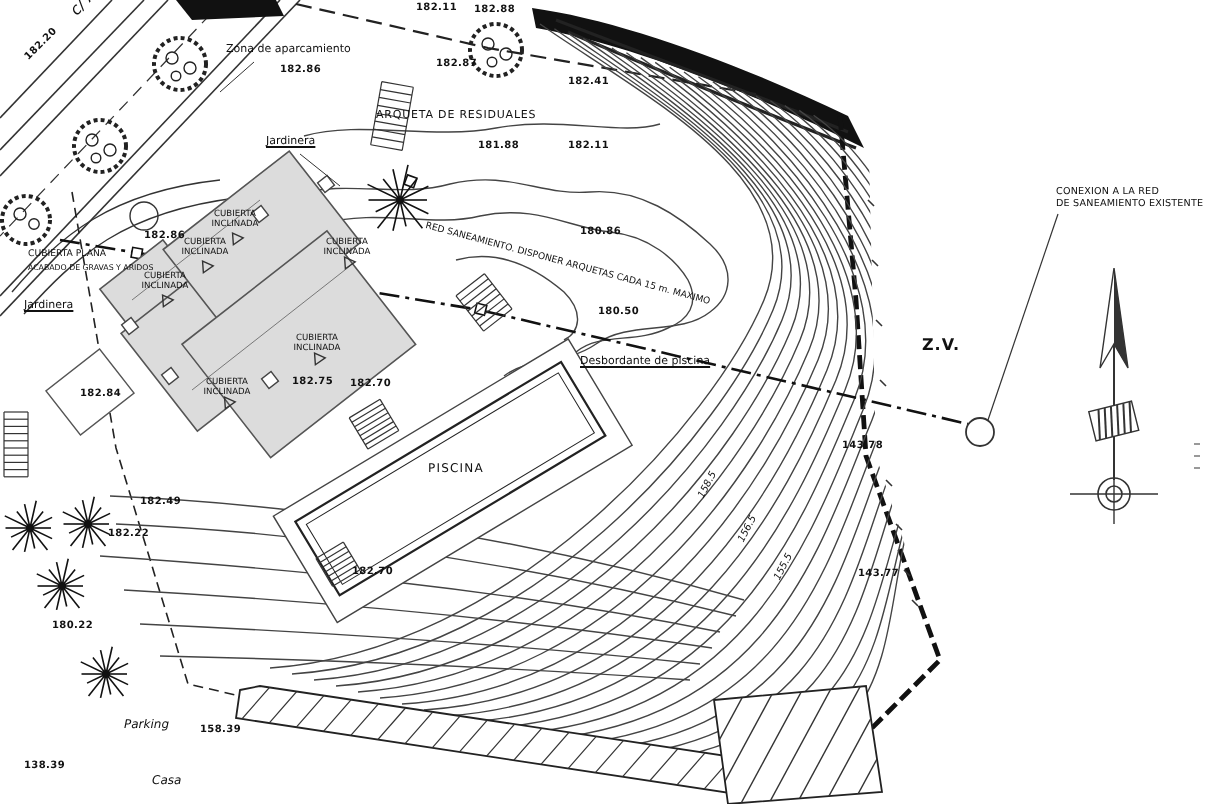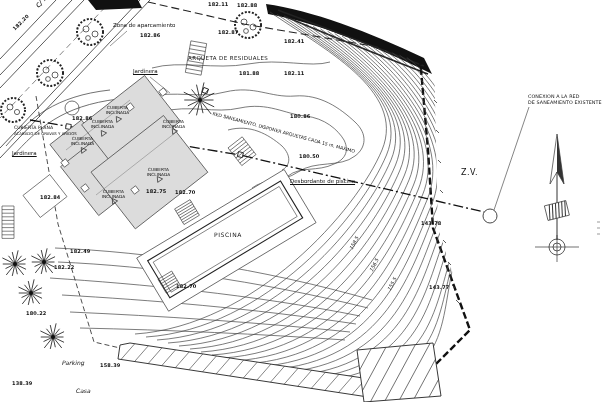--- a/index.html
+++ b/index.html
@@ -8,21 +8,21 @@
   svg{position:absolute;left:0;top:0;}
   .lbl{position:absolute;color:#111;white-space:nowrap;transform-origin:0 0;line-height:1;}
   .elev{font-size:5px;font-weight:bold;letter-spacing:.2px;}
   .feat{font-size:5.5px;}
   .tiny{font-size:4.6px;}
   .u{text-decoration:underline;}
   .it{font-style:italic;}
   .roof{font-size:4.3px;width:27px;text-align:center;white-space:normal;line-height:1.1;}
   .clab{font-size:5px;font-style:italic;}
   .street{font-size:8px;font-style:italic;}
-  .zv{font-size:8px;font-weight:normal;letter-spacing:.5px;}
+  .zv{font-size:8px;font-weight:bold;letter-spacing:.5px;}
   .conx{font-size:4.8px;letter-spacing:.1px;}
 </style>
 </head>
 <body>
 
 <div id="canvas">
 
 <svg id="plan" width="604" height="402" viewBox="0 0 604 402">
   <defs>
     <clipPath id="siteClip">

